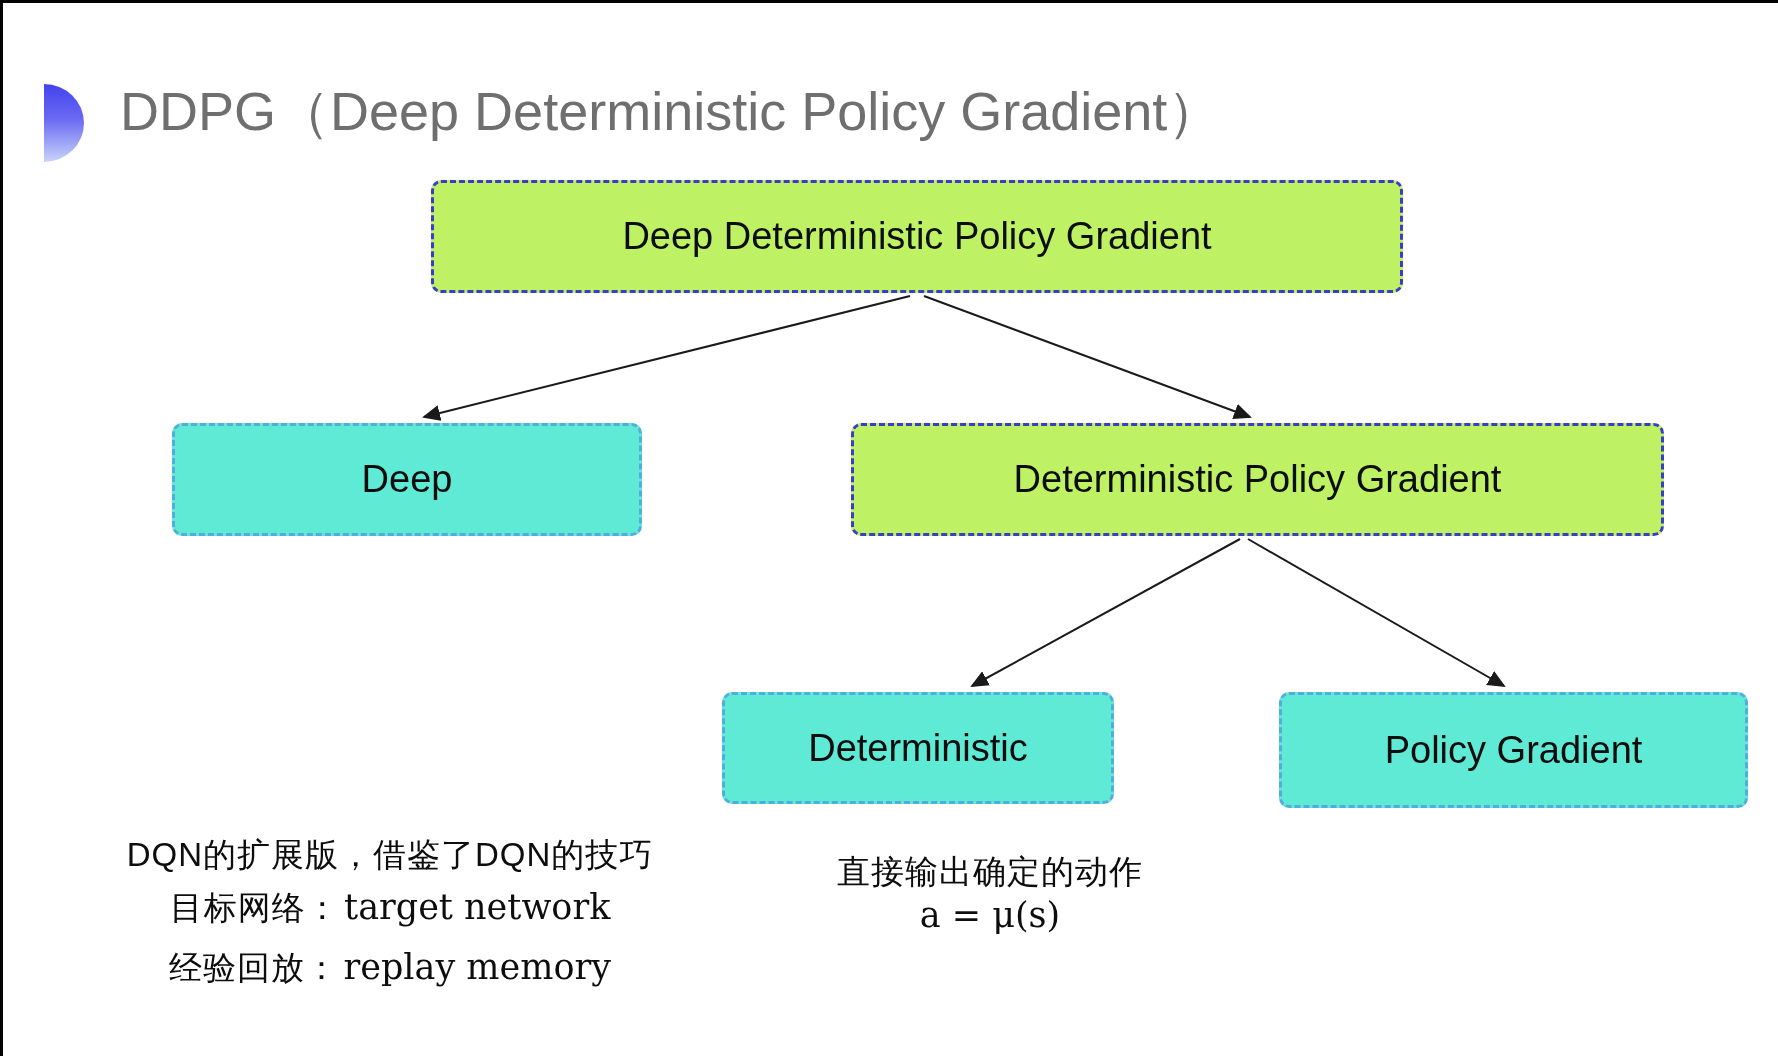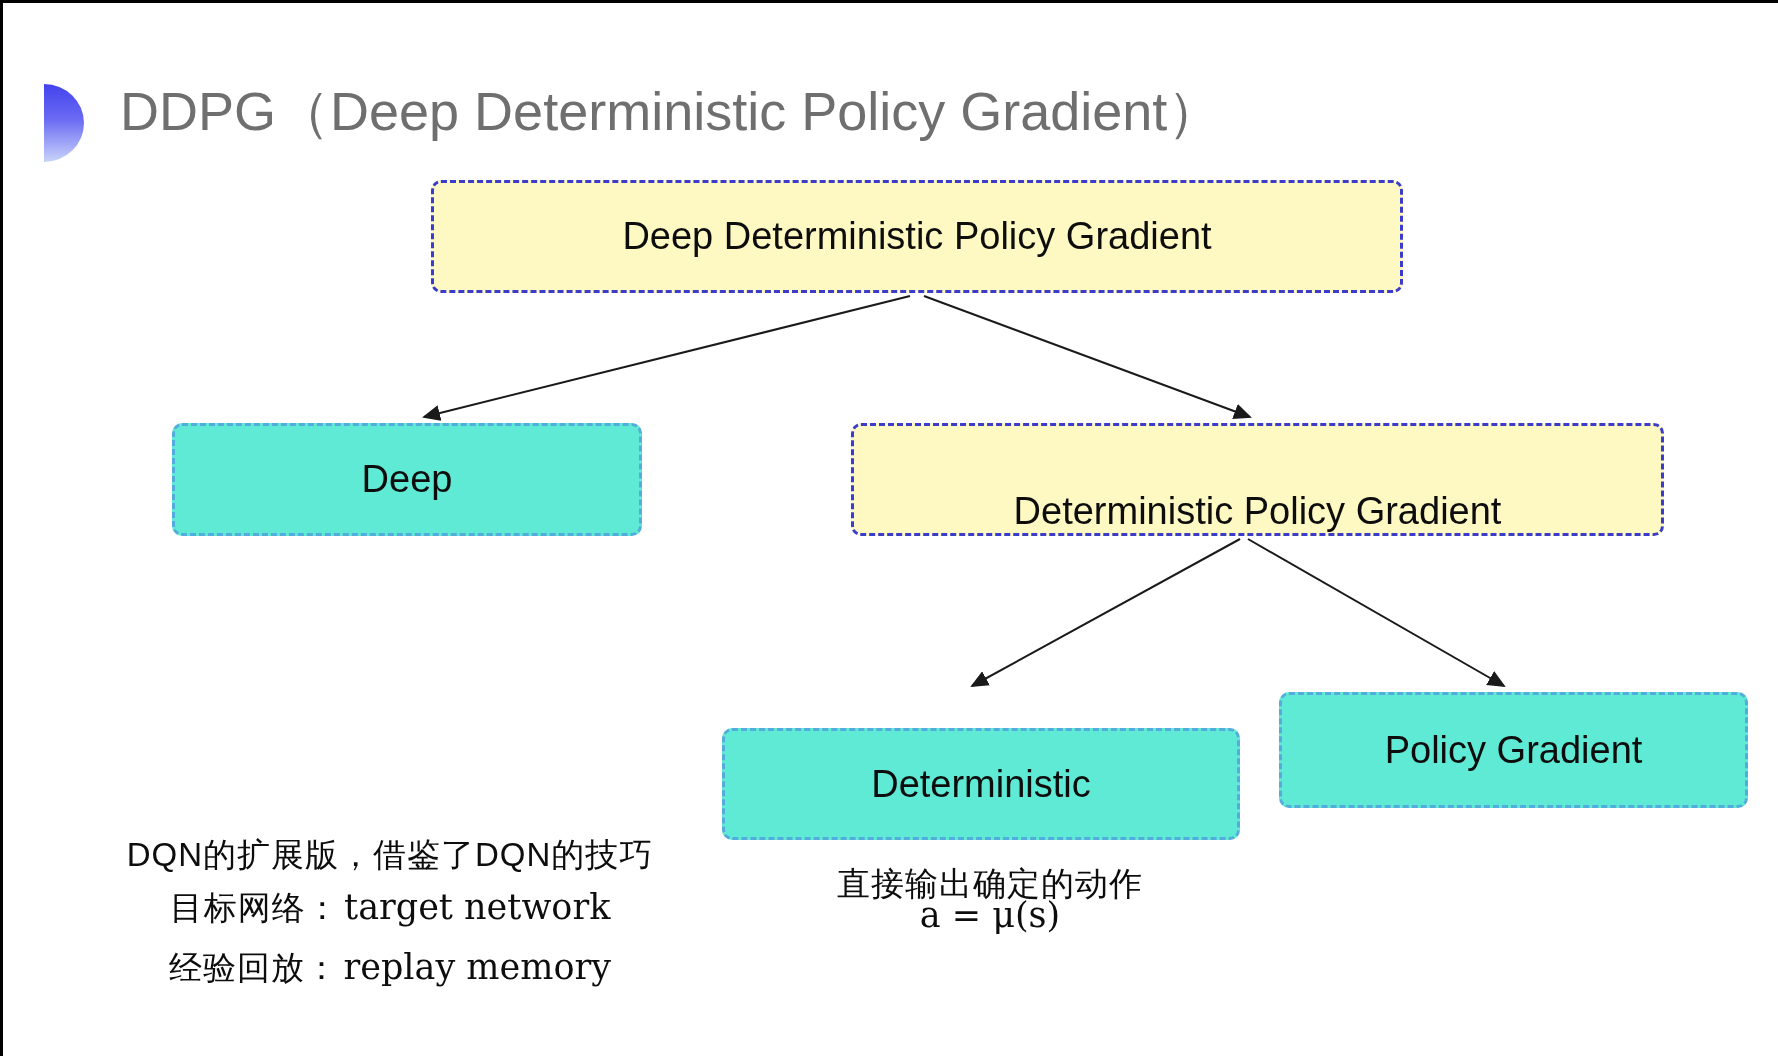--- a/index.html
+++ b/index.html
@@ -22,43 +22,43 @@
   .page-title{
     position:absolute;left:100px;top:76px;
     font-size:54px;color:#6f6f6f;letter-spacing:0px;white-space:nowrap;margin-left:20px;
   }
 
   .node{
     position:absolute;box-sizing:border-box;border-radius:10px;
     display:flex;align-items:center;justify-content:center;
     font-size:38px;color:#0d0d0d;white-space:nowrap;
   }
-  .node.purple{background:#fef9c3;border:3px dashed #3c3ccb;}
+  .node.purple{background:#bef264;border:3px dashed #3c3ccb;}
   .node.cyan{background:#5eead4;border:3px dashed #54acdc;}
 
   .n-ddpg{left:431px;top:180px;width:972px;height:113px;}
   .n-deep{left:172px;top:423px;width:470px;height:113px;}
-  .n-dpg{left:851px;top:423px;width:813px;height:113px;align-items:flex-end;}
-  .n-det{left:722px;top:692px;width:518px;height:112px;margin-top:36px;}
+  .n-dpg{left:851px;top:423px;width:813px;height:113px;}
+  .n-det{left:722px;top:692px;width:392px;height:112px;}
   .n-pg{left:1279px;top:692px;width:469px;height:116px;}
 
   .edges{position:absolute;left:0;top:0;width:1778px;height:1056px;pointer-events:none;}
 
   .note{position:absolute;text-align:center;color:#0d0d0d;}
   .cjk{font-size:33px;letter-spacing:1px;text-align:center;}
   .term{font-family:"DejaVu Serif", serif;font-size:35px;letter-spacing:0px;}
   .note-line{position:absolute;left:0;width:100%;white-space:nowrap;}
 
   .note-deep{left:115px;top:833px;width:550px;height:200px;}
   .note-deep .l1{top:0;}
   .note-deep .l2{top:53px;}
   .note-deep .l3{top:113px;}
 
   .note-det{left:790px;top:850px;width:400px;height:120px;}
-  .note-det .l1{top:12px;}
+  .note-det .l1{top:0;}
   .note-det .l2{top:45px;}
 
   .note-pg{left:1293px;top:848px;width:400px;height:120px;}
   .note-pg .l1{top:0;}
   .note-pg .l2{top:44px;}
 </style>
 </head>
 <body>
 
 <div class="stage">

